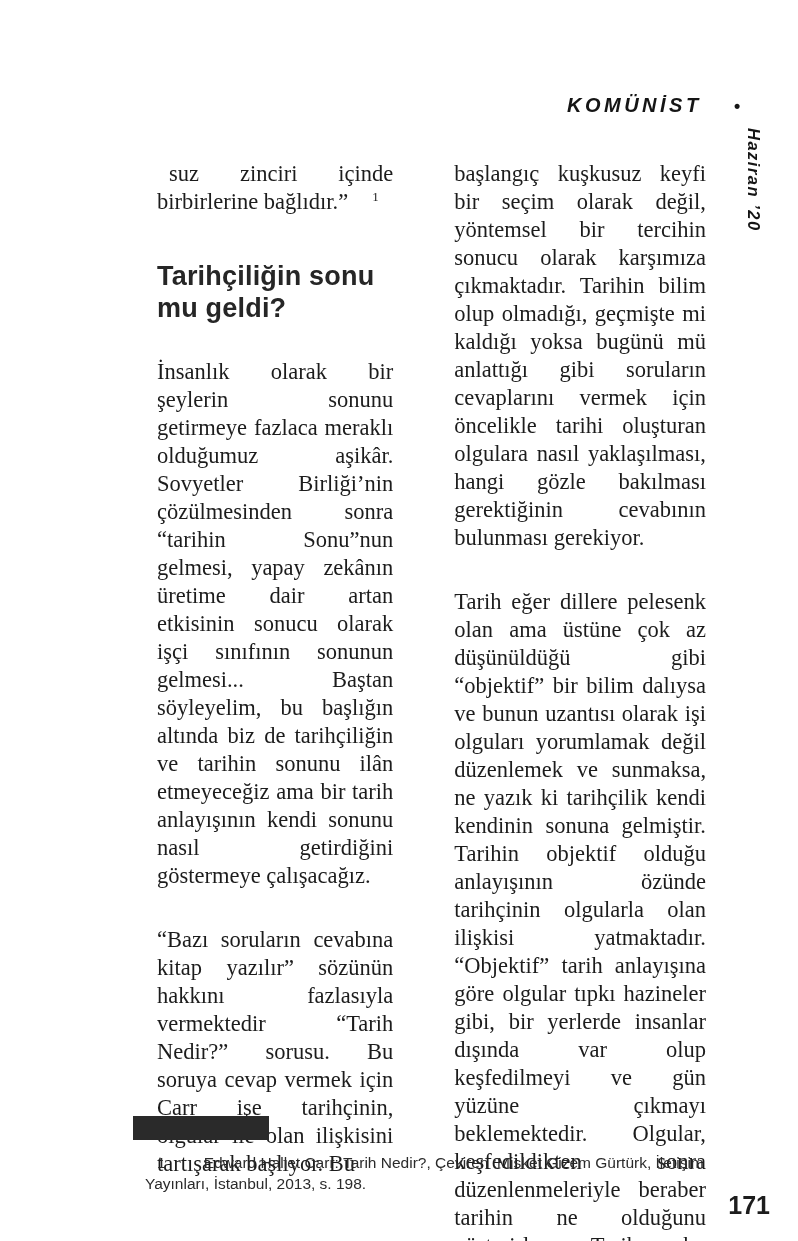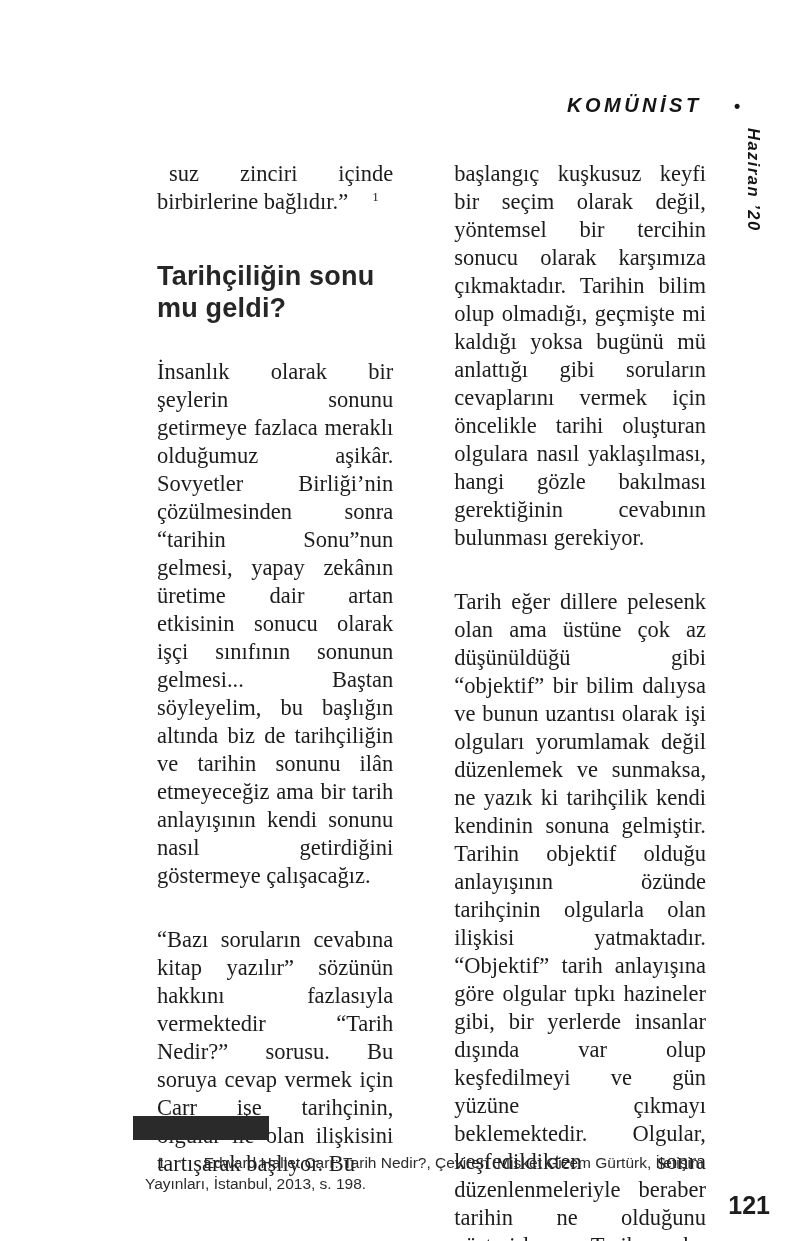--- a/index.html
+++ b/index.html
@@ -135,15 +135,15 @@
     </div>
   </div>
 
   <div class="footer-area">
     <div class="footnote-rule"></div>
     <p class="footnote">
       <span class="fn-num">1</span><span>Edward Hallet Carr: Tarih Nedir?, Çeviren :Misket Gizem Gürtürk, İletişim Yayınları, İstanbul, 2013, s. 198.</span>
     </p>
   </div>
 
-  <div class="page-number">121</div>
+  <div class="page-number">171</div>
 
 </div>
 
 </body></html>

